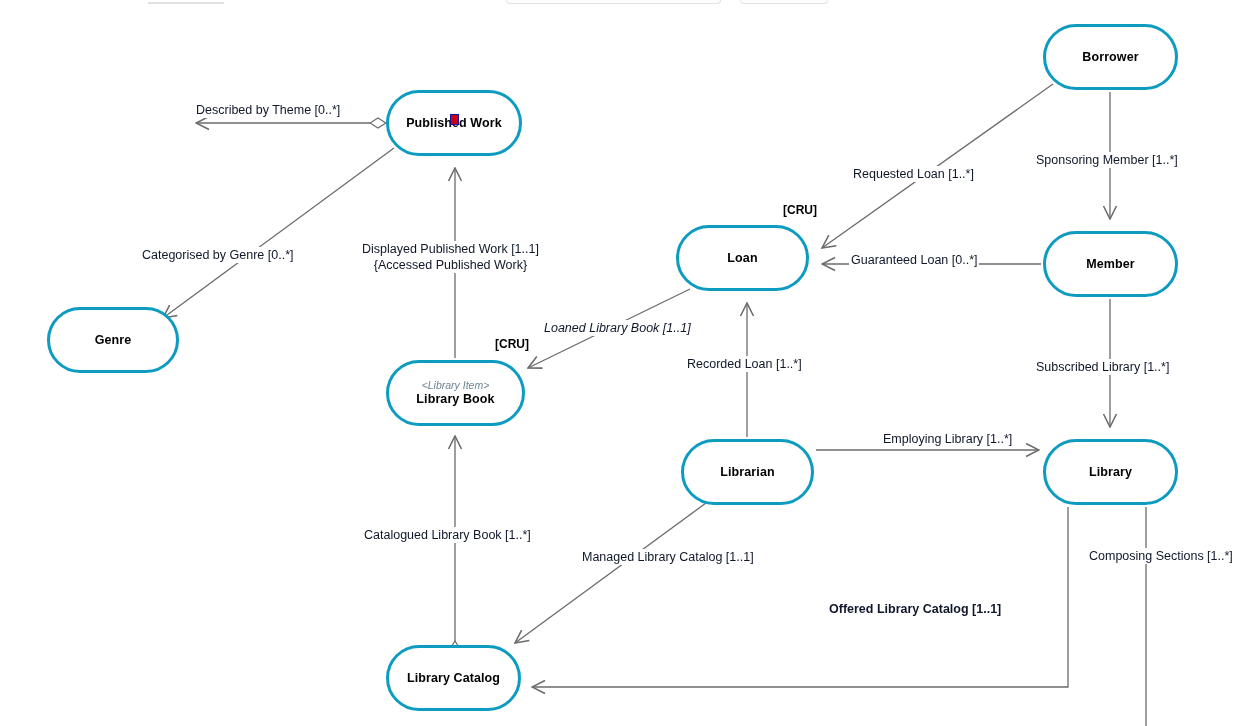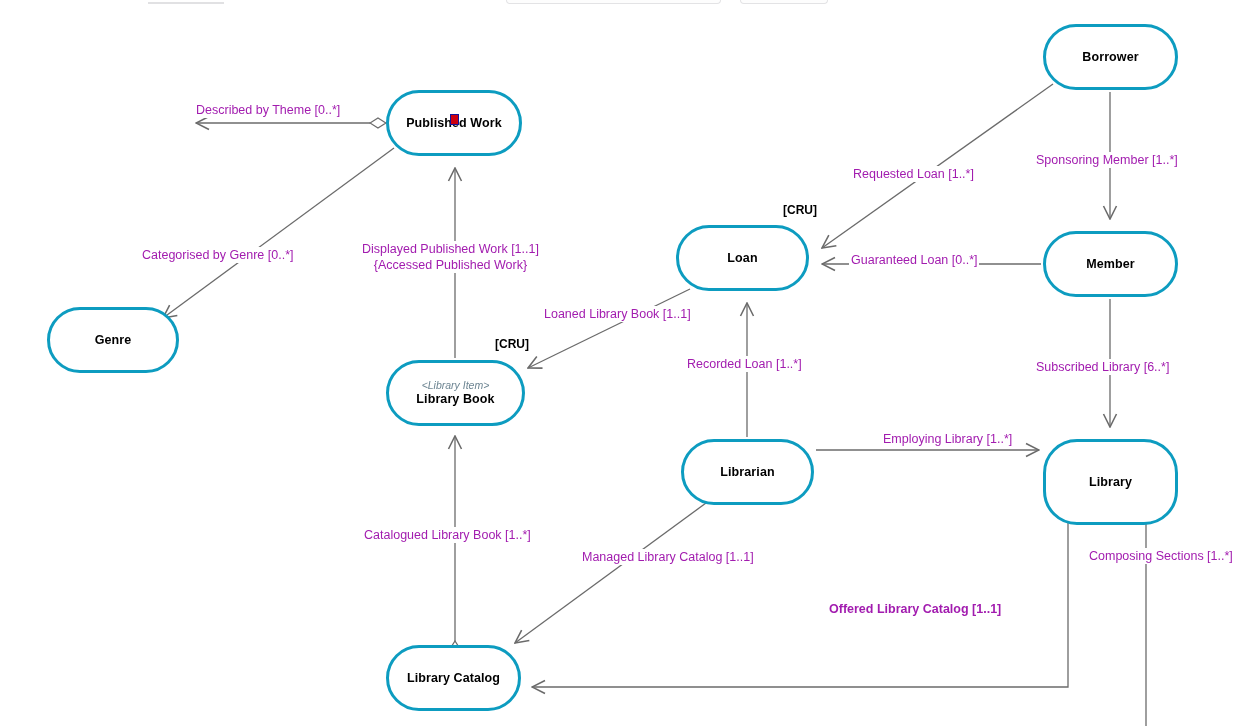--- a/index.html
+++ b/index.html
@@ -47,21 +47,21 @@
   .node-label {
     font-size: 12.5px;
     font-weight: bold;
     color: #000000;
     white-space: nowrap;
     letter-spacing: 0.1px;
   }
   .edge-label {
     position: absolute;
     font-size: 12.5px;
-    color: #a21caf;
+    color: #0f172a;
     white-space: nowrap;
     background: #ffffff;
     padding: 0 2px;
     line-height: 1.28;
     z-index: 6;
   }
   .edge-label.two-line { text-align: center; }
   .crulabel {
     position: absolute;
     font-size: 12px;
@@ -173,44 +173,44 @@
   </div>
 
   <div class="node" style="left:1043px; top:231px; width:135px; height:66px;">
     <div class="node-label">Member</div>
   </div>
 
   <div class="node" style="left:1043px; top:24px; width:135px; height:66px;">
     <div class="node-label">Borrower</div>
   </div>
 
-  <div class="node" style="left:1043px; top:439px; width:135px; height:86px;">
+  <div class="node" style="left:1043px; top:439px; width:135px; height:66px;">
     <div class="node-label">Library</div>
   </div>
 
   <div class="edge-label" style="left:194px; top:102px;">Described by Theme [0..*]</div>
 
   <div class="edge-label" style="left:140px; top:247px;">Categorised by Genre [0..*]</div>
 
   <div class="edge-label two-line" style="left:360px; top:241px;">
     <div>Displayed Published Work [1..1]</div>
     <div>{Accessed Published Work}</div>
   </div>
 
-  <div class="edge-label" style="left:542px; top:306px;">Loaned Library Book [1..1]</div>
+  <div class="edge-label" style="left:542px; top:320px;font-style:italic;">Loaned Library Book [1..1]</div>
 
   <div class="edge-label" style="left:685px; top:356px;">Recorded Loan [1..*]</div>
 
   <div class="edge-label" style="left:851px; top:166px;">Requested Loan [1..*]</div>
 
   <div class="edge-label" style="left:849px; top:252px;">Guaranteed Loan [0..*]</div>
 
   <div class="edge-label" style="left:1034px; top:152px;">Sponsoring Member [1..*]</div>
 
-  <div class="edge-label" style="left:1034px; top:359px;">Subscribed Library [6..*]</div>
+  <div class="edge-label" style="left:1034px; top:359px;">Subscribed Library [1..*]</div>
 
   <div class="edge-label" style="left:881px; top:431px;">Employing Library [1..*]</div>
 
   <div class="edge-label" style="left:362px; top:527px;">Catalogued Library Book [1..*]</div>
 
   <div class="edge-label" style="left:580px; top:549px;">Managed Library Catalog [1..1]</div>
 
   <div class="edge-label" style="left:827px; top:601px;font-weight:bold;">Offered Library Catalog [1..1]</div>
 
   <div class="edge-label" style="left:1087px; top:548px;">Composing Sections [1..*]</div>

